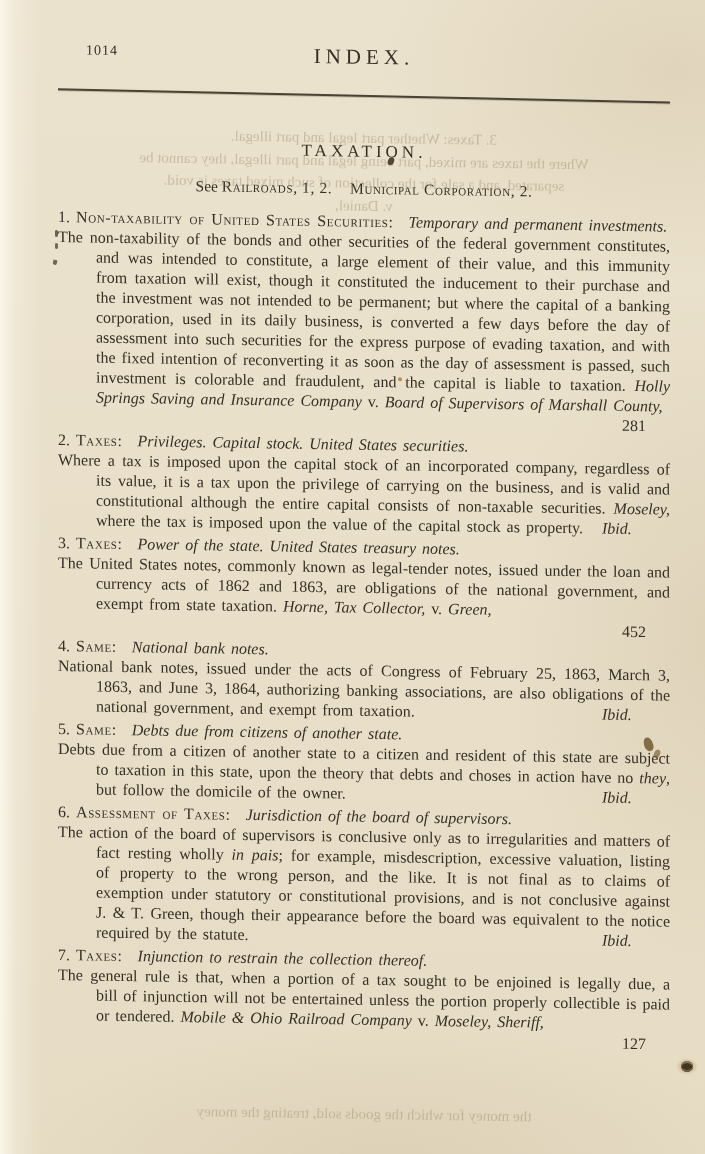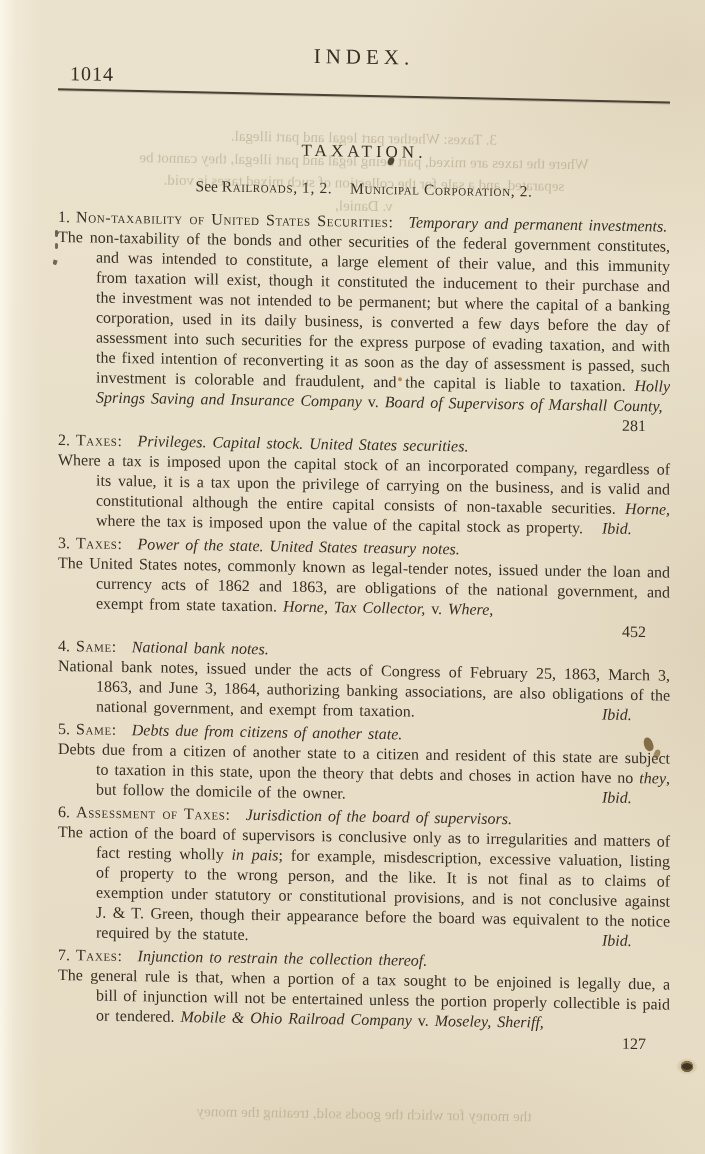--- a/index.html
+++ b/index.html
@@ -17,21 +17,21 @@
       radial-gradient(ellipse 300px 500px at 101% 55%, rgba(175,155,115,0.18), rgba(175,155,115,0) 70%),
       linear-gradient(90deg, rgba(252,248,236,0.9) 0px, rgba(250,245,232,0.35) 16px, rgba(250,245,232,0) 42px),
       linear-gradient(180deg, #ebe2cd 0%, #e9dfc9 55%, #e6dcc4 100%);
   }
   
   .skew{
     position:absolute;left:58px;top:40px;width:612px;
     transform:skewY(0.9deg);transform-origin:0 0;
   }
   .header-row{position:relative;height:26px;}
-  .folio{position:absolute;left:12px;top:2px;font-size:20px;letter-spacing:1px;margin-top:20px;}
+  .folio{position:absolute;left:28px;top:2px;font-size:14px;letter-spacing:1px;}
   .index-title{position:absolute;left:0;right:0;top:0;text-align:center;font-size:21px;letter-spacing:5px;}
   .rule{margin-top:24px;height:2px;background:#4a4234;transform:rotate(0.33deg);box-shadow:0 1px 0 rgba(74,66,52,0.25);}
   .section-title{margin-top:44px;text-align:center;font-size:17px;letter-spacing:4px;line-height:22px;position:relative;}
   .crossref{margin-top:15px;text-align:center;font-size:15.5px;line-height:21px;}
   .crossref .gap{display:inline-block;width:14px;}
   .sc{font-variant:small-caps;letter-spacing:0.6px;}
   .it{font-style:italic;}
   .entries{margin-top:13px;}
   .entry{font-size:16px;line-height:20px;text-align:justify;word-spacing:2px;margin-bottom:3px;}
   .entry p{margin:0;}
@@ -103,33 +103,33 @@
         <p class="ref-line">281</p>
       </div>
 
       <div class="entry">
         <p class="hang">
           <span>2.</span>
           <span class="sc">Taxes:</span>
           <span class="it sub">Privileges.  Capital stock.  United States securities.</span>
         </p>
         <p class="hang">
-          <span>Where a tax is imposed upon the capital stock of an incorporated company, regardless of its value, it is a tax upon the privilege of carrying on the business, and is valid and constitutional although the entire capital consists of non-taxable securities. </span><span class="it">Horne,</span><span> where the tax is imposed upon the value of the capital stock as property.</span>
+          <span>Where a tax is imposed upon the capital stock of an incorporated company, regardless of its value, it is a tax upon the privilege of carrying on the business, and is valid and constitutional although the entire capital consists of non-taxable securities. </span><span class="it">Moseley,</span><span> where the tax is imposed upon the value of the capital stock as property.</span>
           <span class="ref-inline">Ibid.</span>
         </p>
       </div>
 
       <div class="entry">
         <p class="hang">
           <span>3.</span>
           <span class="sc">Taxes:</span>
           <span class="it sub">Power of the state.  United States treasury notes.</span>
         </p>
         <p class="hang">
-          <span>The United States notes, commonly known as legal-tender notes, issued under the loan and currency acts of 1862 and 1863, are obligations of the national government, and exempt from state taxation. </span><span class="it">Horne, Tax Collector,</span><span> v. </span><span class="it">Where,</span>
+          <span>The United States notes, commonly known as legal-tender notes, issued under the loan and currency acts of 1862 and 1863, are obligations of the national government, and exempt from state taxation. </span><span class="it">Horne, Tax Collector,</span><span> v. </span><span class="it">Green,</span>
         </p>
         <p class="ref-line">452</p>
       </div>
 
       <div class="entry">
         <p class="hang">
           <span>4.</span>
           <span class="sc">Same:</span>
           <span class="it sub">National bank notes.</span>
         </p>

